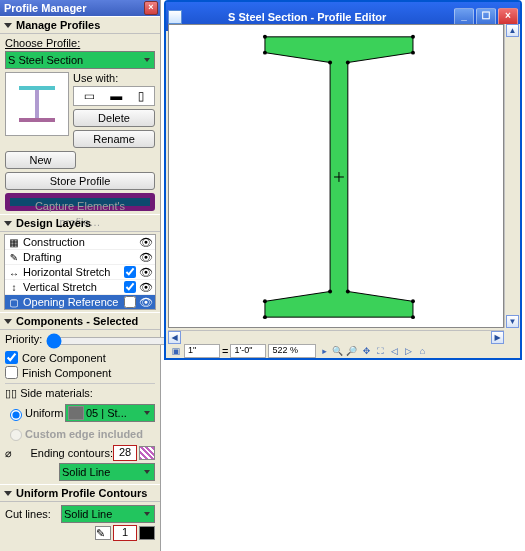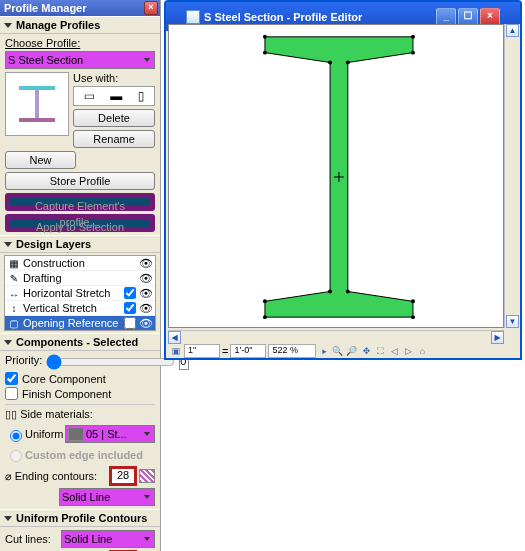--- a/index.html
+++ b/index.html
@@ -65,21 +65,21 @@
 
   .section-body {
     padding: 3px 5px;
   }
 
   .label-block { margin-bottom: 2px; text-decoration: underline; }
 
   .combo {
     display: flex;
     align-items: center;
-    background: #d946ef;
+    background: #22c55e;
     border: 1px solid #7a7a7a;
     height: 16px;
     padding: 0 2px;
     justify-content: center;
   }
   .combo .combo-text { flex: 1; overflow: hidden; white-space: nowrap; }
   .combo .combo-arrow {
     width: 0; height: 0;
     border-left: 3px solid transparent;
     border-right: 3px solid transparent;
@@ -156,21 +156,21 @@
     width: 20px; background: #fff; border: 1px solid #888; text-align: right; padding-right: 2px;
   }
 
   .chk-line { display: flex; align-items: center; margin-top: 2px; }
   .chk-line input { margin: 0 4px 0 0; }
 
   .mat-row { display: flex; align-items: center; margin-top: 4px; }
   .radio { width: 12px; height: 12px; margin-right: 3px; }
 
   .mini-field {
-    background: #fff; border: 3px solid #b91c1c;
+    background: #fff; border: 1px solid #b91c1c;
     height: 14px; line-height: 12px;
     text-align: center;
   }
 
   .swatch {
     width: 16px; height: 14px;
     border: 1px solid #888;
     box-sizing: border-box;
   }
   .swatch-pattern {
@@ -190,21 +190,22 @@
     background: #ece9d8;
     box-sizing: border-box;
   }
   .win-titlebar {
     height: 29px;
     background: linear-gradient(#2a6af0, #1a4fc8);
     color: #fff;
     font-weight: bold;
     display: flex;
     align-items: center;
-    padding: 0 20px;
+    padding: 0 2px;
+    gap: 42px;
   }
   .win-ico {
     width: 14px; height: 14px; margin-right: 4px;
     display: inline-block;
     background: linear-gradient(#fff,#cde4ff);
     border: 1px solid #5a8fd8;
     box-sizing: border-box;
   }
   .win-title { flex: 1; }
   .win-btns { display: flex; gap: 2px; }
@@ -334,23 +335,20 @@
 
     <div class="btn-row">
       <span class="btn btn-half">New</span>
     </div>
     <div class="btn-row">
         <div class="btn btn-full">Store Profile</div>
       </div>
     <div class="btn-row">
         <div class="btn btn-full btn-disabled">Capture Element's profile…</div>
       </div>
-    <div class="btn-row">
-        <div class="btn btn-full btn-disabled">Apply to Selection</div>
-      </div>
   </div>
 
   <div class="section-header">
     <span class="tri"></span>
     <span>Design Layers</span>
   </div>
   <div class="section-body" style="padding:2px 4px;">
     <div class="layer-list">
 
       <div class="layer-row">
@@ -416,21 +414,21 @@
         <span class="combo-arrow"></span>
       </div>
     </div>
     <div class="mat-row">
       <input type="radio" disabled="" class="radio" style="">
       <span class="disabled-text">Custom edge included</span>
     </div>
 
     <div style="margin-top:4px; display:flex; align-items:center;">
       <span>⌀</span>
-      <span style="flex:1; margin-left:3px;">Ending contours:</span>
+      <span style="flex:1; margin-left:3px;text-align:right;">Ending contours:</span>
       <span class="mini-field" style="width:22px;">28</span>
       <span class="swatch swatch-pattern" style="margin-left:2px;"></span>
     </div>
     <div style="margin-top:2px; display:flex; justify-content:flex-end;">
       <div class="combo" style="width:90px;">
         <span class="combo-text">Solid Line</span>
         <span class="combo-arrow"></span>
       </div>
     </div>
   </div>

